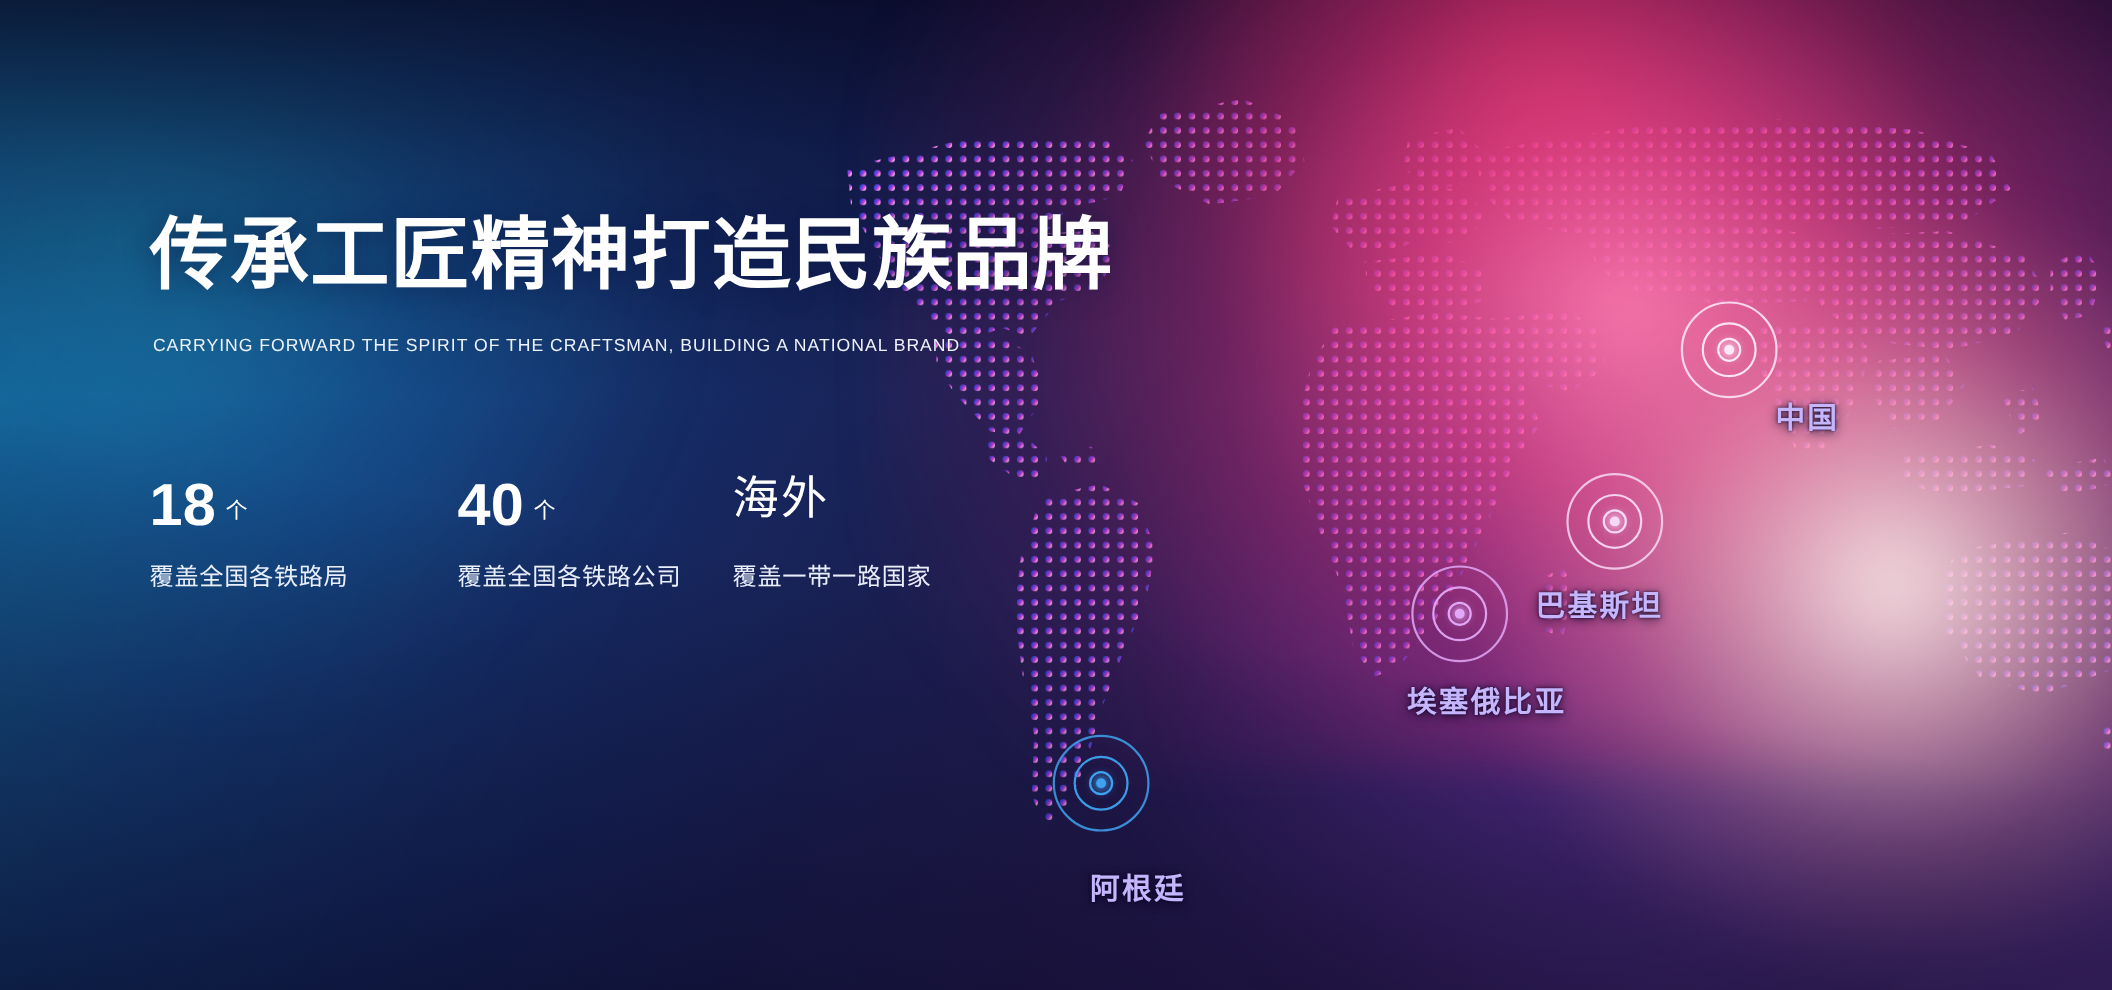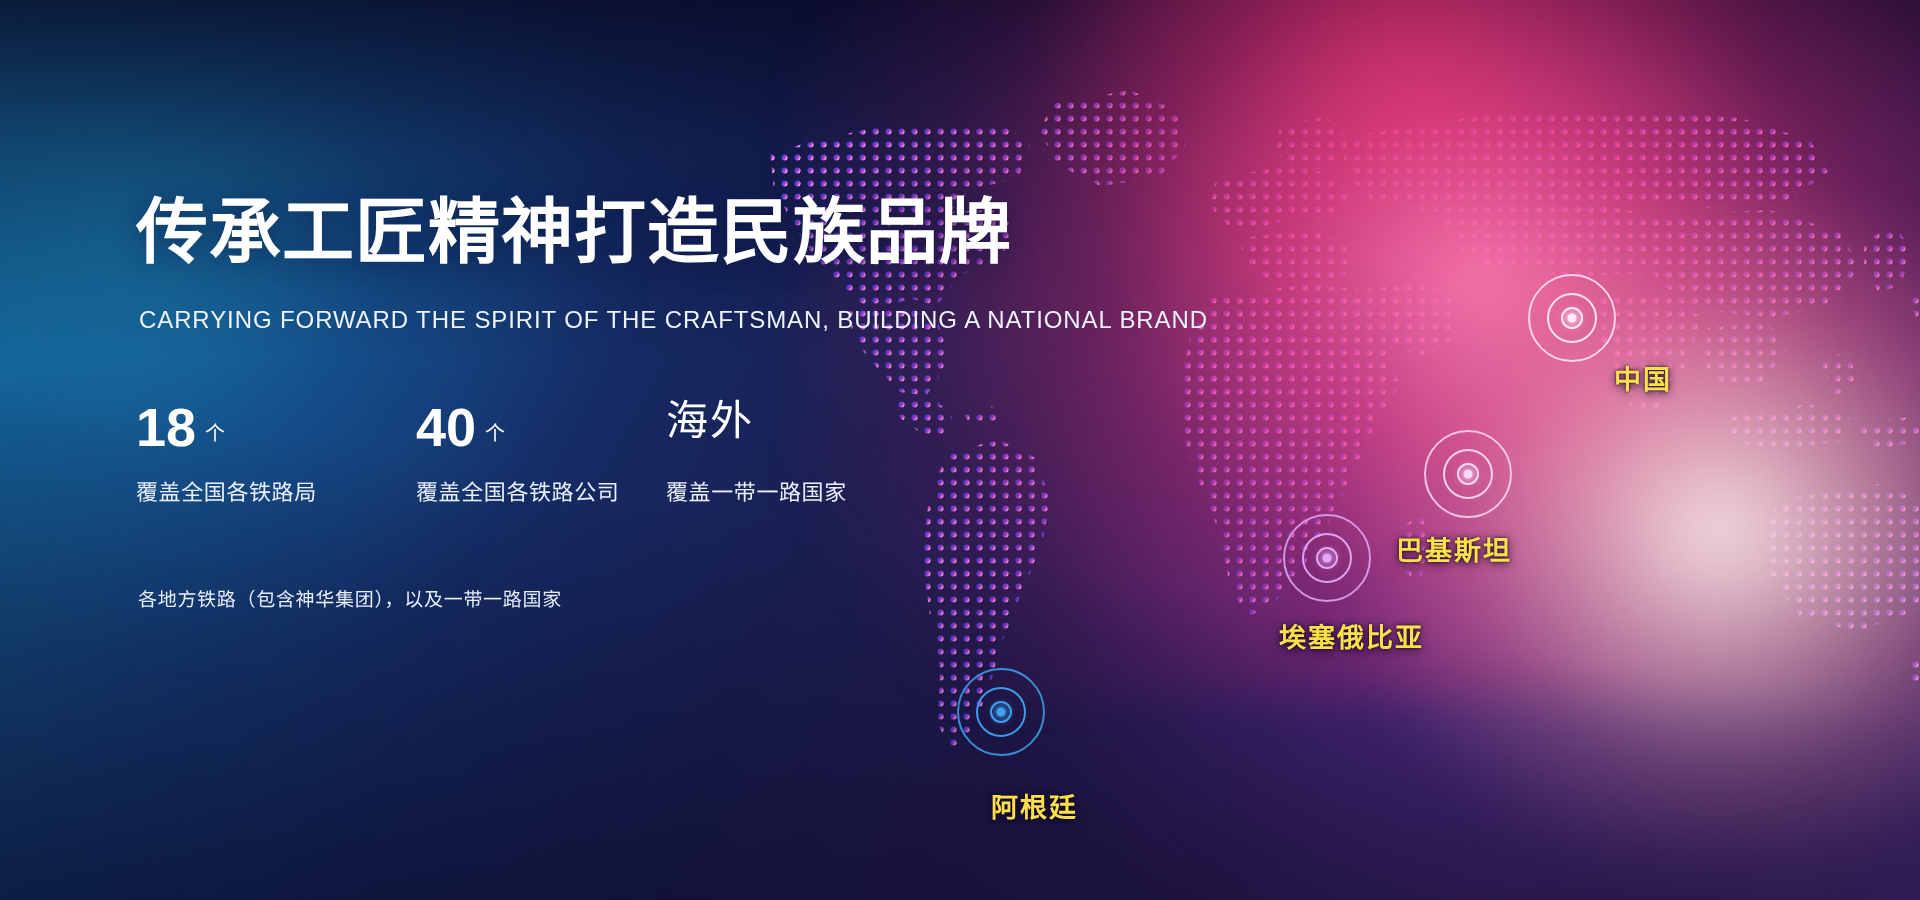--- a/index.html
+++ b/index.html
@@ -137,21 +137,21 @@
     transform:translate(-50%,-50%);
     box-shadow:0 0 10px 2px currentColor;
   }
   .marker-label{
     position:absolute;
     left:0;top:0;
     white-space:nowrap;
     font-size:27px;
     font-weight:700;
     letter-spacing:2px;
-    color:#fde047;
+    color:#c4b5fd;
     text-shadow:0 2px 10px rgba(10,5,35,.85), 0 0 3px rgba(10,5,35,.9);
   }
 
   .m-china{color:#ffe9fb;}
   .m-pakistan{color:#f7d8f5;}
   .m-ethiopia{color:#e2a8f7;}
   .m-argentina{color:#3ea2f0;}
 
   
   .content{
@@ -167,30 +167,30 @@
     line-height:1;
     font-weight:700;
     color:#ffffff;
     letter-spacing:1px;
     text-shadow:0 2px 24px rgba(10,20,70,.55);
     white-space:nowrap;
   }
   .subhead{
     position:absolute;
     top:306px; left:3px;
-    font-size:24px;
+    font-size:16px;
     font-weight:400;
     color:#eef2fb;
     letter-spacing:.9px;
     white-space:nowrap;
   }
 
   .stats{
     position:absolute;
-    top:400px; left:0;
+    top:432px; left:0;
     display:flex;
     align-items:flex-end;
   }
   .stat{
     position:relative;
   }
   .stat-0{width:280px;}
   .stat-1{width:250px;}
   .stat-2{width:250px;}
   .stat-top{
@@ -401,17 +401,16 @@
         <div class="stat-top">
           <span class="stat-num cjk">海外</span>
           <span class="stat-unit"></span>
         </div>
         <div class="stat-desc">覆盖一带一路国家</div>
       </div>
 
     </div>
 
     <div class="body-copy">
-      <div>各地方铁路（包含神华集团），以及一带一路国家</div>
     </div>
 
   </div>
 </div>
 
 </body></html>

